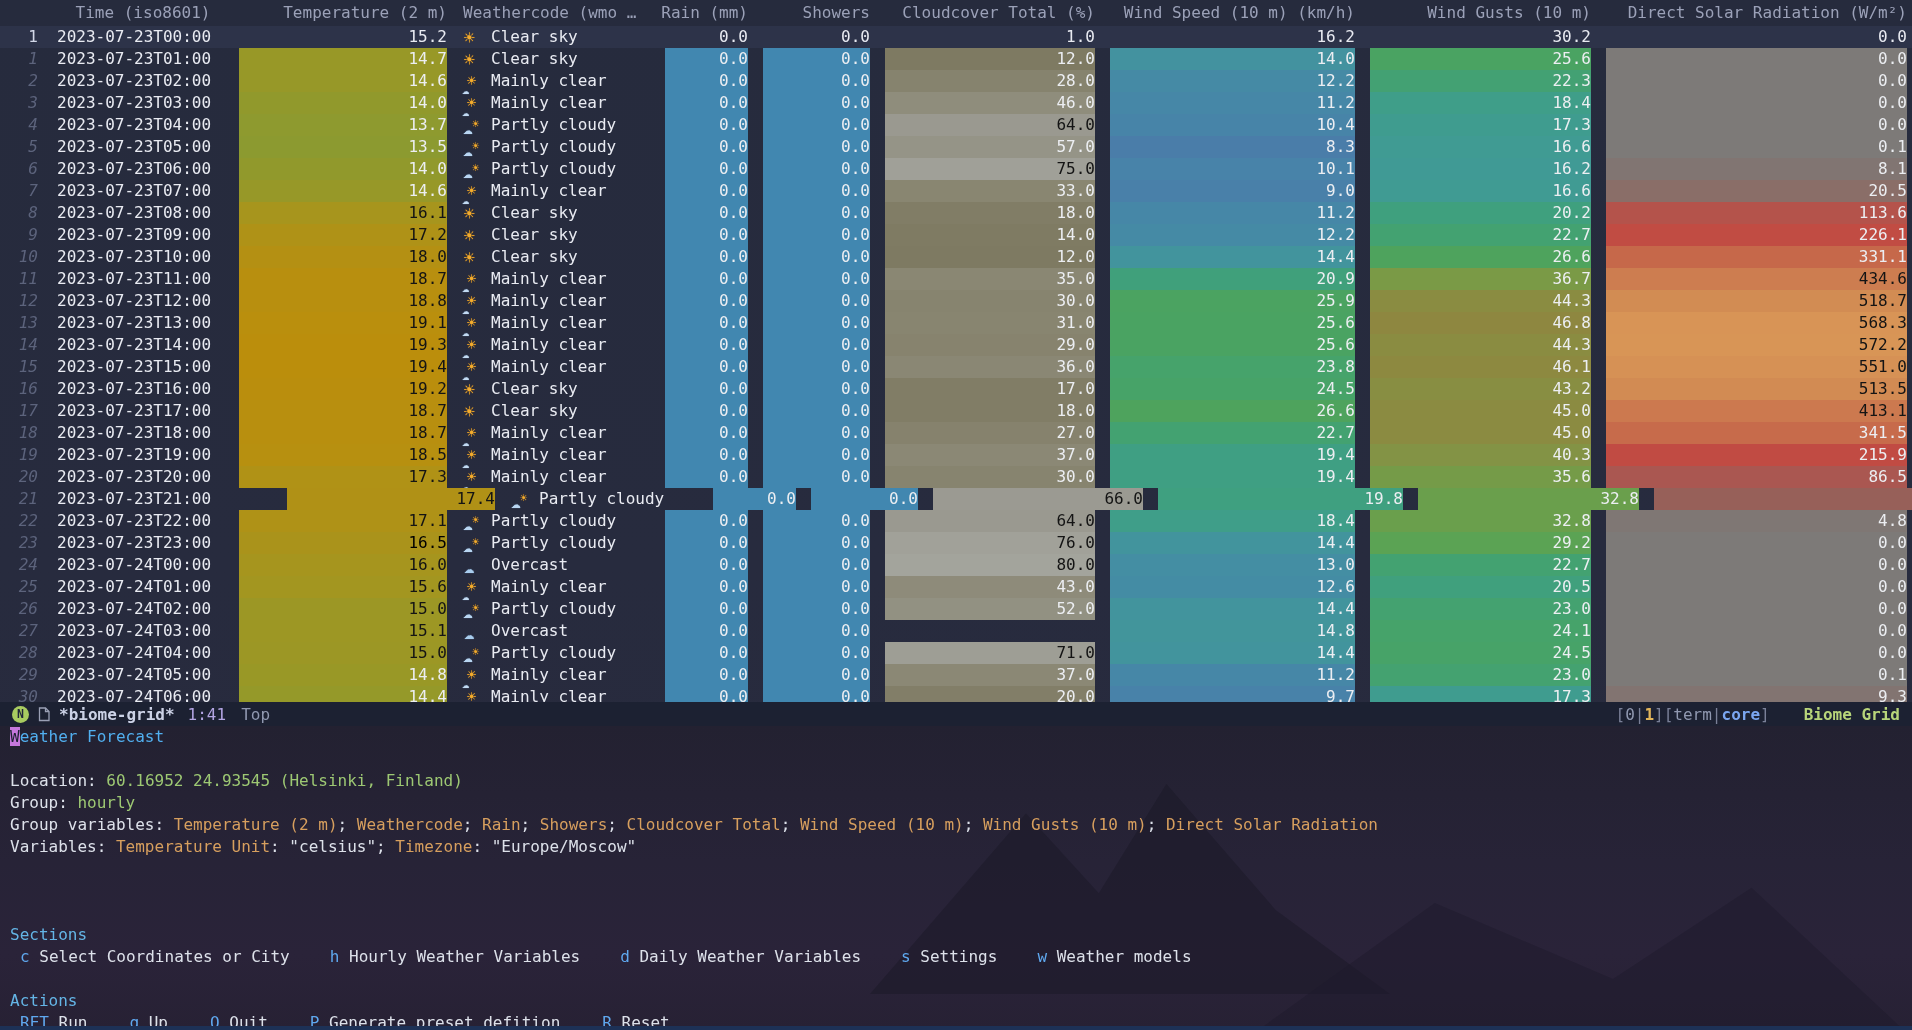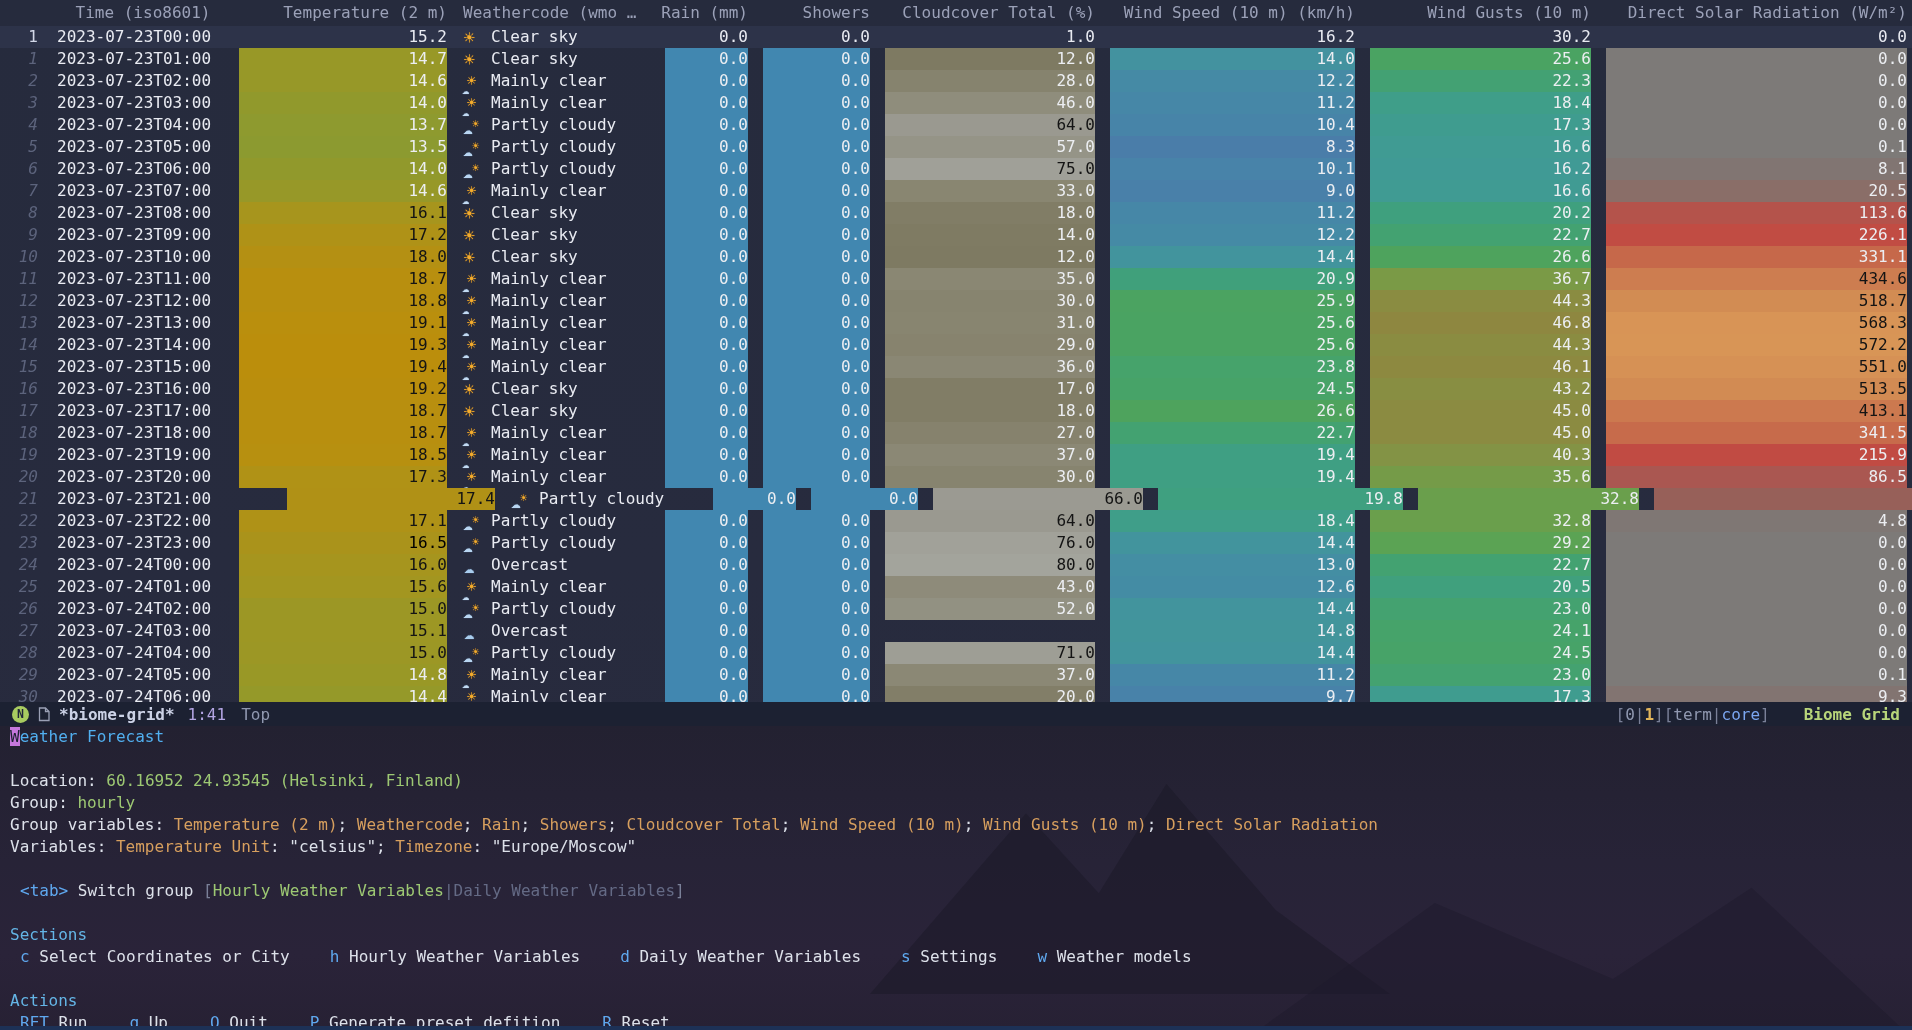--- a/index.html
+++ b/index.html
@@ -34,21 +34,21 @@
   #modeline{position:absolute;left:0;top:702px;width:1912px;height:24px;background:#1c2132;
     display:flex;align-items:center;padding:0 12px;box-sizing:border-box;color:#9098b0;}
   #ml-left{display:flex;align-items:center;gap:9px;}
   .evil-badge{width:17px;height:17px;border-radius:50%;background:#a8cb60;color:#20263a;
     font-weight:bold;font-size:11.5px;display:flex;align-items:center;justify-content:center;}
   .buffer-name{color:#ccd2e6;font-weight:bold;}
   .pos{color:#b3a5e3;margin-left:4px;}
   .scrolltop{margin-left:6px;}
   #ml-right{margin-left:auto;display:flex;align-items:center;gap:0;}
   .winnum-active{color:#e2b55a;font-weight:bold;}
-  .layout-active{color:#7ba6f0;font-weight:normal;}
+  .layout-active{color:#7ba6f0;font-weight:bold;}
   .workspace{color:#b8d57a;font-weight:bold;margin-left:34px;}
   
   #echo{position:absolute;left:0;top:726px;width:1912px;height:304px;
     background:linear-gradient(180deg,#232131 0%,#272337 45%,#2a2339 75%,#272134 100%);overflow:hidden;}
   .mountain{position:absolute;opacity:.5;}
   .m1{left:870px;top:58px;width:520px;height:210px;background:#191726;
       clip-path:polygon(0 100%,30% 14%,44% 52%,57% 0,78% 60%,100% 100%);}
   .m2{left:1250px;top:120px;width:660px;height:190px;background:#1d1a2b;
       clip-path:polygon(0 100%,28% 30%,55% 70%,76% 22%,100% 100%);}
   .echo-line{position:absolute;left:10px;height:22px;line-height:22px;color:#dde1ea;white-space:pre;}
@@ -669,21 +669,20 @@
     <div class="echo-line" style="top:0;"><span class="cursor-block">W</span><span class="title-rest">eather Forecast</span></div>
 
     <div class="echo-line" style="top:44px;"><span>Location:</span><span> </span><span class="green">60.16952 24.93545</span><span> </span><span class="green">(Helsinki, Finland)</span></div>
 
     <div class="echo-line" style="top:66px;"><span>Group:</span><span> </span><span class="green">hourly</span></div>
 
     <div class="echo-line" style="top:88px;"><span>Group variables:</span><span> </span><span id="group-vars-list"><span class="orange">Temperature (2 m)</span>; <span class="orange">Weathercode</span>; <span class="orange">Rain</span>; <span class="orange">Showers</span>; <span class="orange">Cloudcover Total</span>; <span class="orange">Wind Speed (10 m)</span>; <span class="orange">Wind Gusts (10 m)</span>; <span class="orange">Direct Solar Radiation</span></span></div>
 
     <div class="echo-line" style="top:110px;"><span>Variables:</span><span> </span><span id="variables-list"><span class="orange">Temperature Unit</span>: "celsius"; <span class="orange">Timezone</span>: "Europe/Moscow"</span></div>
 
-    <div class="echo-line" style="top:154px;left:20px;"><span class="key">&lt;tab&gt;</span><span> </span><span>Switch group</span><span> </span><span class="brk">[</span><span id="tab-options"><span class="green">Hourly Weather Variables</span><span class="dim">|</span><span class="dim">Daily Weather Variables</span></span><span class="brk">]</span></div>
 
     <div class="echo-line cyan-hdr" style="top:198px;">Sections</div>
     <div class="echo-line" style="top:220px;left:20px;" id="sections-row"><span class="sec-item"><span class="key">c</span> Select Coordinates or City</span><span class="sec-item"><span class="key">h</span> Hourly Weather Variables</span><span class="sec-item"><span class="key">d</span> Daily Weather Variables</span><span class="sec-item"><span class="key">s</span> Settings</span><span class="sec-item"><span class="key">w</span> Weather models</span></div>
 
     <div class="echo-line cyan-hdr" style="top:264px;">Actions</div>
     <div class="echo-line" style="top:286px;left:20px;" id="actions-row"><span class="act-item"><span class="key">RET</span> Run</span><span class="act-item"><span class="key">q</span> Up</span><span class="act-item"><span class="key">Q</span> Quit</span><span class="act-item"><span class="key">P</span> Generate preset defition</span><span class="act-item"><span class="key">R</span> Reset</span></div>
   </div>
 
   <div id="bottom-strip"></div>
 </div>

